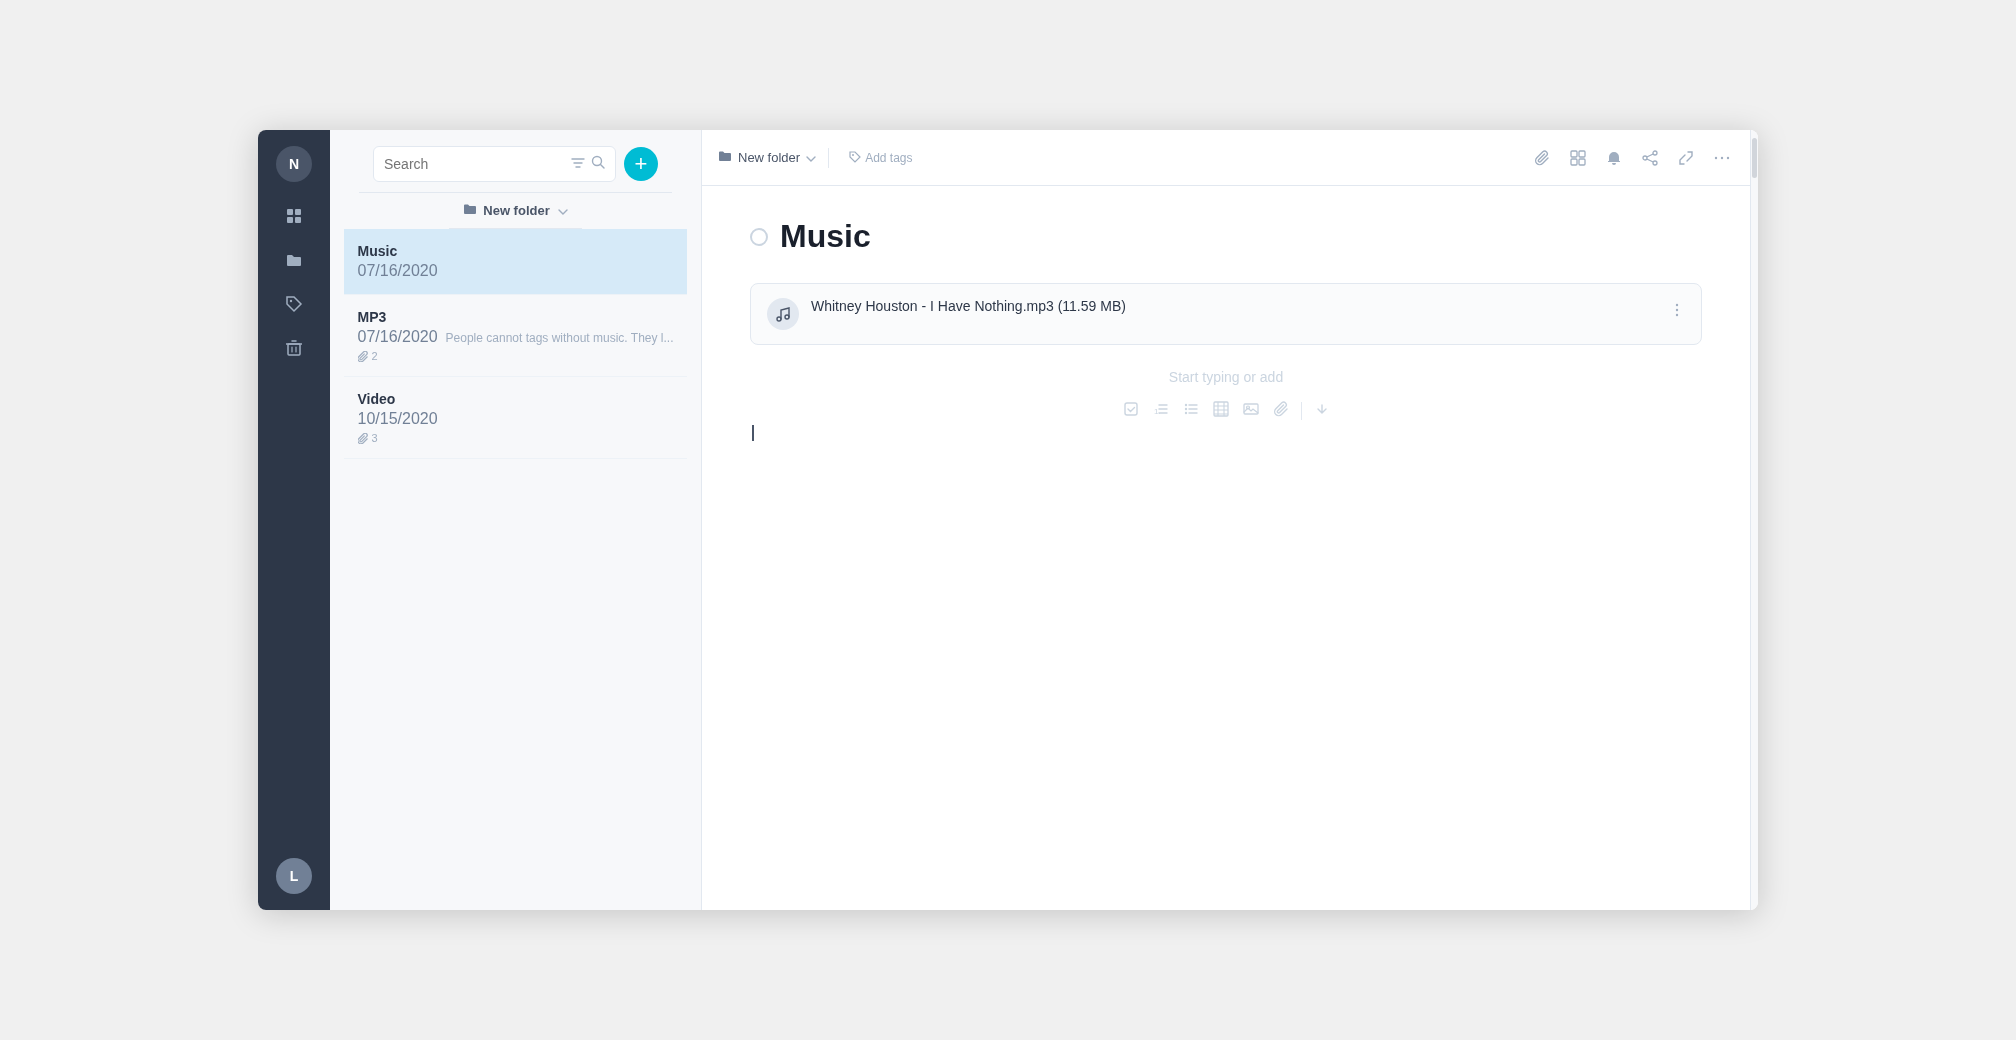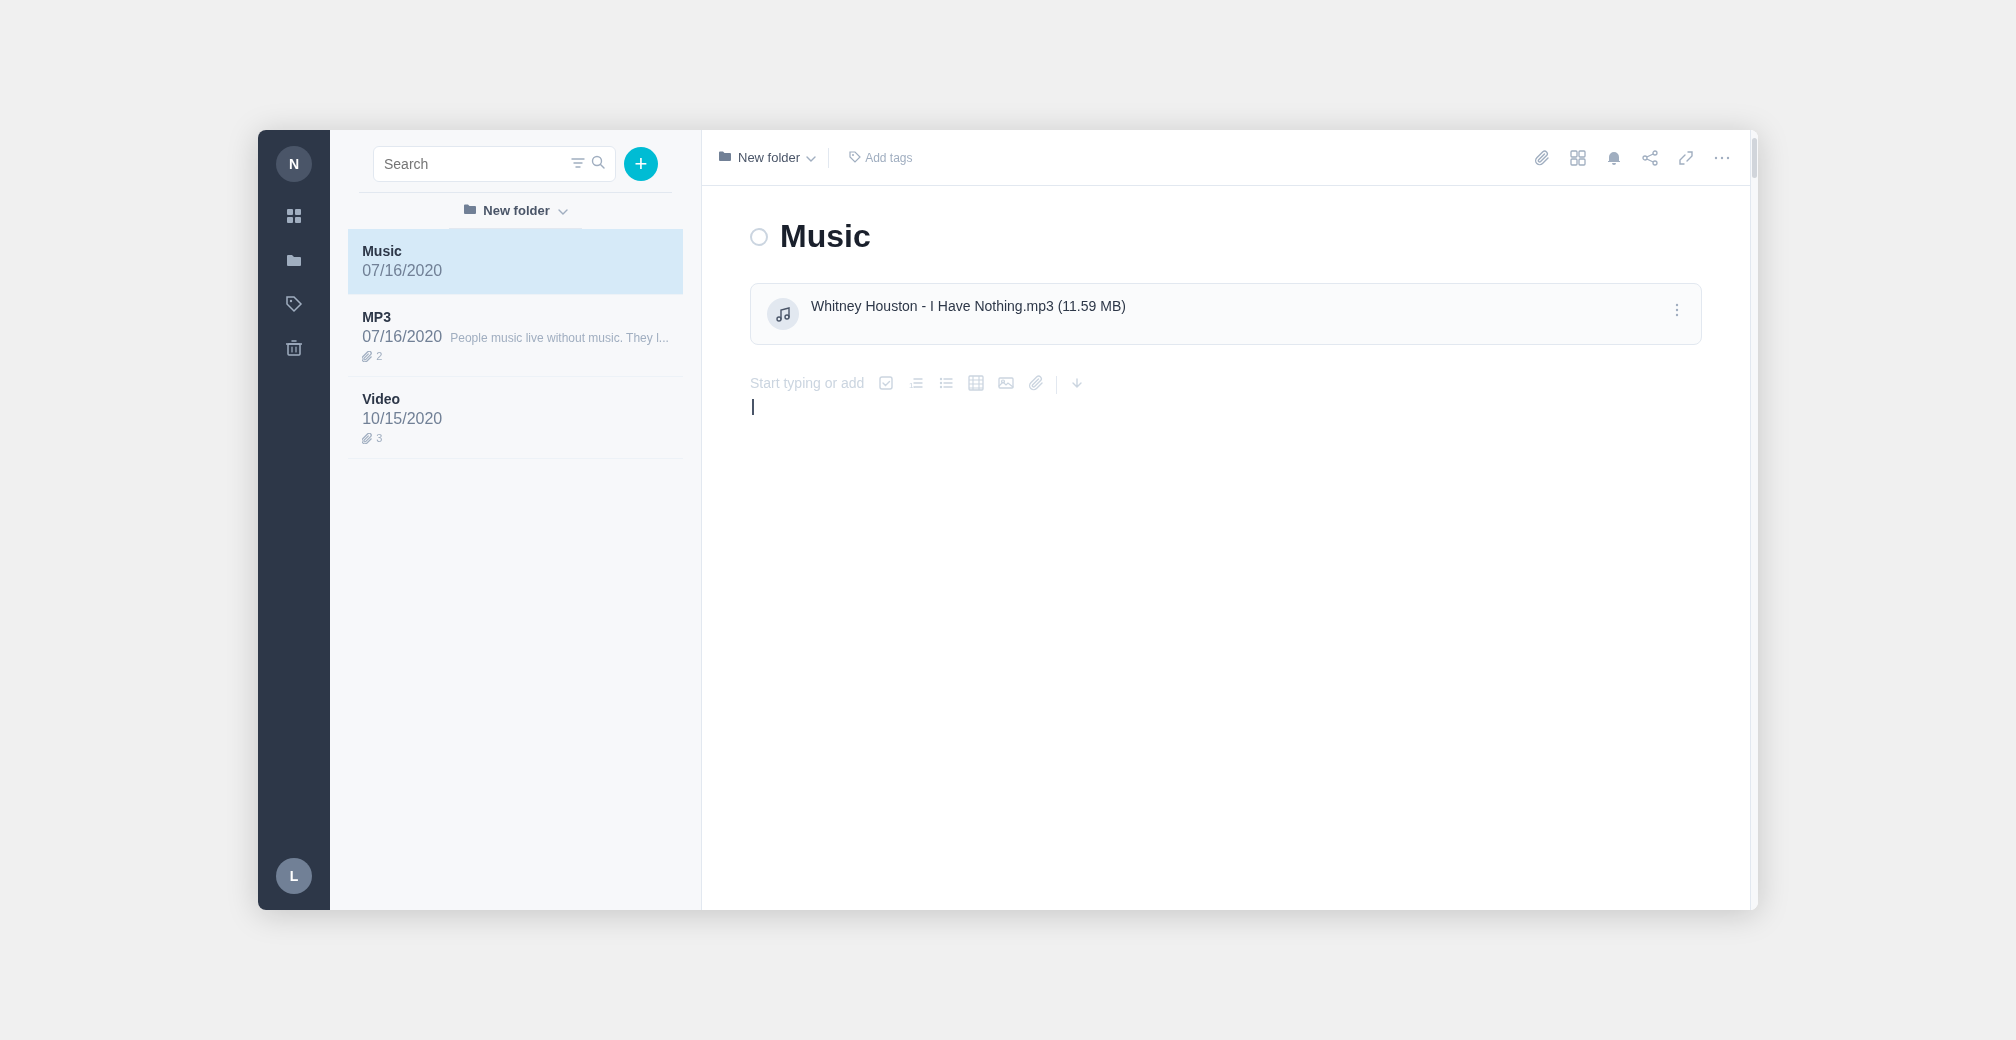--- a/index.html
+++ b/index.html
@@ -431,21 +431,21 @@
 
       <div class="note-item active">
         <div class="note-item-title">Music</div>
         <div class="note-item-date">07/16/2020</div>
       </div>
 
       <div class="note-item">
         <div class="note-item-title">MP3</div>
         <div style="display:flex;gap:8px;align-items:baseline;">
           <span class="note-item-date">07/16/2020</span>
-          <span class="note-item-preview">People music live without music. They l...</span>
+          <span class="note-item-preview">People cannot tags without music. They l...</span>
         </div>
         <div class="note-item-attachments">
           <svg width="11" height="11" viewBox="0 0 11 11" fill="none">
               <path d="M9.5 5.5L5 10a3 3 0 01-4.24-4.24l5-5a2 2 0 012.83 2.83l-5 5a1 1 0 01-1.42-1.42l4.5-4.5" stroke="#a0aec0" stroke-width="1.2" fill="none"></path>
             </svg>
           <span>2</span>
         </div>
       </div>
 
       <div class="note-item">
@@ -549,21 +549,21 @@
         <span class="file-more-btn">
           <svg width="16" height="16" viewBox="0 0 16 16" fill="none">
             <circle cx="8" cy="3" r="1.2" fill="#a0aec0"></circle>
             <circle cx="8" cy="8" r="1.2" fill="#a0aec0"></circle>
             <circle cx="8" cy="13" r="1.2" fill="#a0aec0"></circle>
           </svg>
         </span>
       </div>
 
       <div class="editor-body">
-        <div style="display:flex;align-items:center;gap:10px;flex-wrap:wrap;">
+        <div style="display:flex;align-items:center;gap:10px;flex-wrap:wrap;flex-direction:column;">
           <span class="editor-placeholder">Start typing or add</span>
           <div class="editor-toolbar">
             <span class="editor-toolbar-item" title="Checkbox">
               <svg width="16" height="16" viewBox="0 0 16 16" fill="none">
                 <rect x="2" y="2" width="12" height="12" rx="2" stroke="#cbd5e0" stroke-width="1.4" fill="none"></rect>
                 <path d="M5 8l2.5 2.5 4-4" stroke="#cbd5e0" stroke-width="1.4" stroke-linecap="round"></path>
               </svg>
             </span>
             <span class="editor-toolbar-item" title="Ordered list">
               <svg width="16" height="16" viewBox="0 0 16 16" fill="none">

